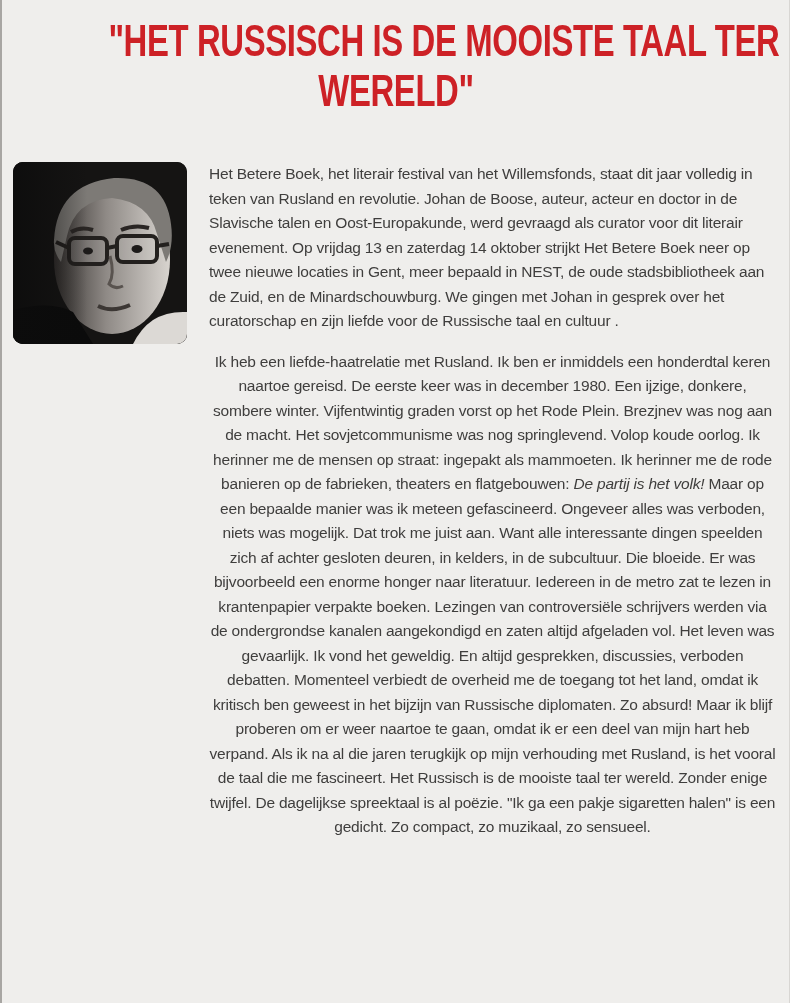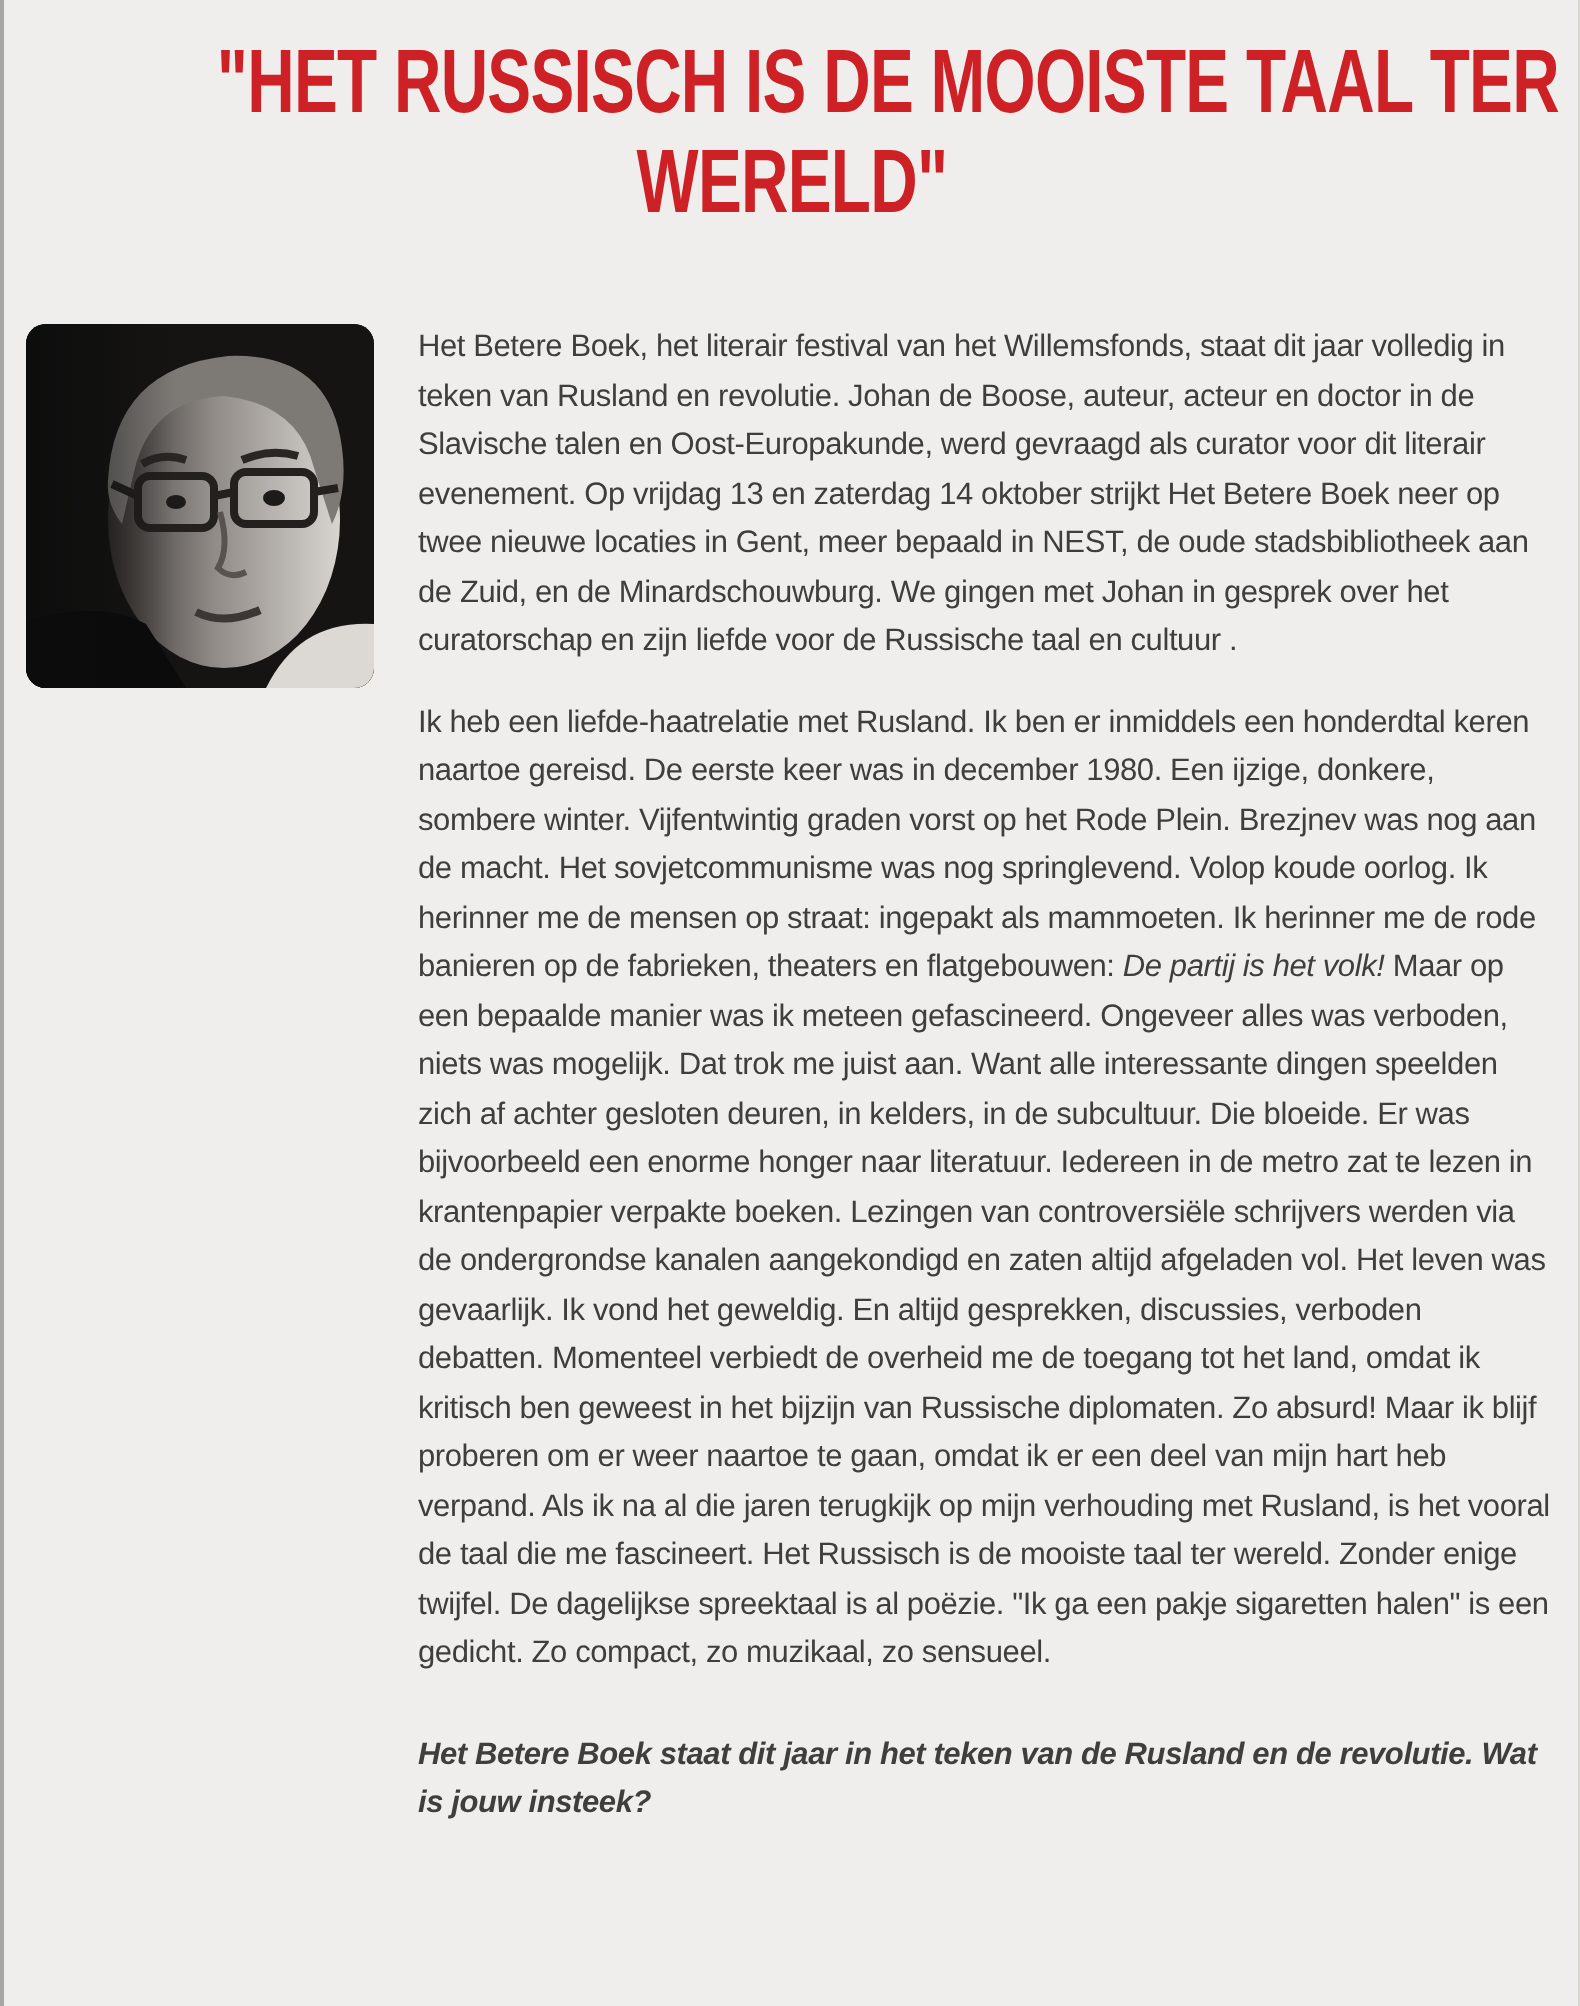--- a/index.html
+++ b/index.html
@@ -54,21 +54,21 @@
   }
   .text-col p {
     margin: 0 0 16px 0;
     font-size: 15.5px;
     line-height: 24.5px;
     letter-spacing: -0.2px;
     color: #3f3e3d;
   }
   .intro { font-weight: 400; color: #3a3a3a; }
   .question { font-weight: 700; font-style: italic; color: #3a3a3a; }
-  .answer { margin-bottom: 26px !important; }
+  .answer { margin-bottom: 26px !important; text-align: center; }
   .answer em { font-style: italic; }
 </style>
 </head>
 <body>
 
 <div class="page">
 
   <h1 class="headline">
     <span class="hl-line">"HET RUSSISCH IS DE MOOISTE TAAL TER</span>
     <span class="hl-line">WERELD"</span>
@@ -107,18 +107,17 @@
         <path d="M85,144 Q99,151 117,143" stroke="#3c3734" stroke-width="4" fill="none"></path>
         <path d="M0,182 L0,148 Q38,138 60,150 L80,182 Z" fill="#0b0b0b"></path>
         <path d="M120,182 Q128,166 140,158 Q154,149 174,150 L174,182 Z" fill="#dcd9d5"></path>
         <rect width="74" height="182" fill="url(#vign)" opacity="0.85"></rect>
       </svg>
     </div>
 
     <div class="text-col">
       <p class="intro">Het Betere Boek, het literair festival van het Willemsfonds, staat dit jaar volledig in teken van Rusland en revolutie. Johan de Boose, auteur, acteur en doctor in de Slavische talen en Oost-Europakunde, werd gevraagd als curator voor dit literair evenement. Op vrijdag 13 en zaterdag 14 oktober strijkt Het Betere Boek neer op twee nieuwe locaties in Gent, meer bepaald in NEST, de oude stadsbibliotheek aan de Zuid, en de Minardschouwburg. We gingen met Johan in gesprek over het curatorschap en zijn liefde voor de Russische taal en cultuur .</p>
       <p class="answer"><span>Ik heb een liefde-haatrelatie met Rusland. Ik ben er inmiddels een honderdtal keren naartoe gereisd. De eerste keer was in december 1980. Een ijzige, donkere, sombere winter. Vijfentwintig graden vorst op het Rode Plein. Brezjnev was nog aan de macht. Het sovjetcommunisme was nog springlevend. Volop koude oorlog. Ik herinner me de mensen op straat: ingepakt als mammoeten. Ik herinner me de rode banieren op de fabrieken, theaters en flatgebouwen: </span><em>De partij is het volk!</em><span> Maar op een bepaalde manier was ik meteen gefascineerd. Ongeveer alles was verboden, niets was mogelijk. Dat trok me juist aan. Want alle interessante dingen speelden zich af achter gesloten deuren, in kelders, in de subcultuur. Die bloeide. Er was bijvoorbeeld een enorme honger naar literatuur. Iedereen in de metro zat te lezen in krantenpapier verpakte boeken. Lezingen van controversiële schrijvers werden via de ondergrondse kanalen aangekondigd en zaten altijd afgeladen vol. Het leven was gevaarlijk. Ik vond het geweldig. En altijd gesprekken, discussies, verboden debatten. Momenteel verbiedt de overheid me de toegang tot het land, omdat ik kritisch ben geweest in het bijzijn van Russische diplomaten. Zo absurd! Maar ik blijf proberen om er weer naartoe te gaan, omdat ik er een deel van mijn hart heb verpand. Als ik na al die jaren terugkijk op mijn verhouding met Rusland, is het vooral de taal die me fascineert. Het Russisch is de mooiste taal ter wereld. Zonder enige twijfel. De dagelijkse spreektaal is al poëzie. "Ik ga een pakje sigaretten halen" is een gedicht. Zo compact, zo muzikaal, zo sensueel.</span></p>
-      <p class="question">Het Betere Boek staat dit jaar in het teken van de Rusland en de revolutie. Wat is jouw insteek?</p>
     </div>
 
   </div>
 
 </div>
 
 </body></html>

